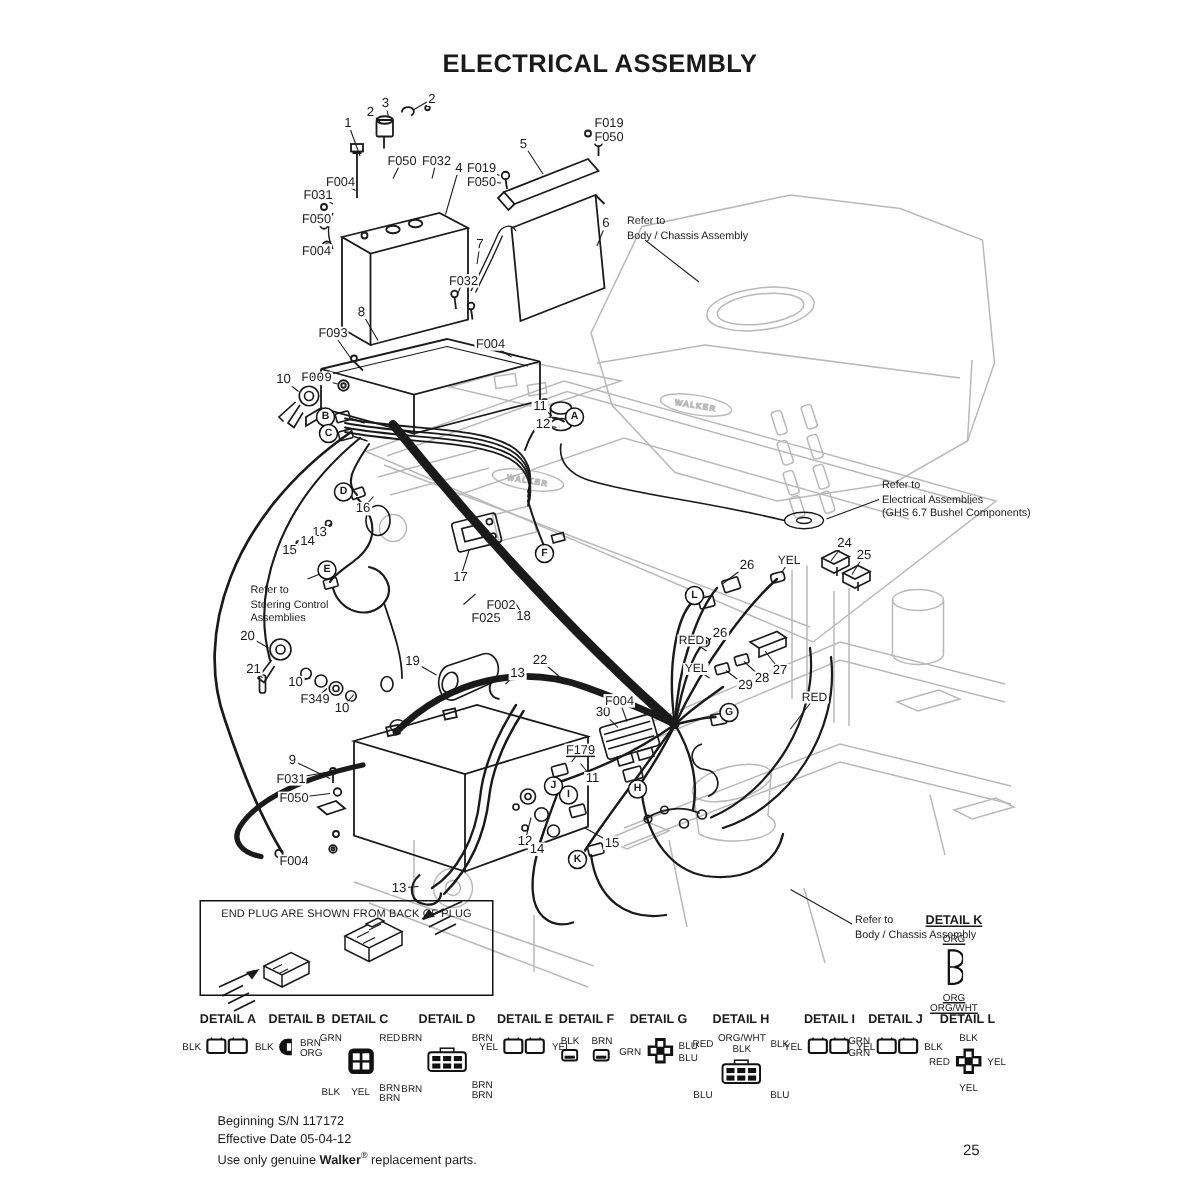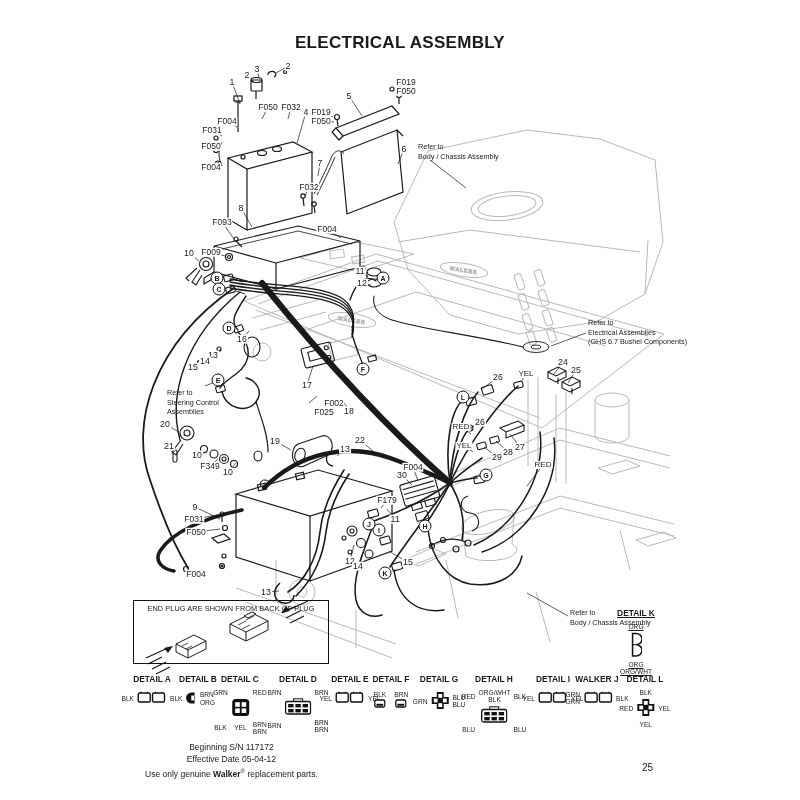--- a/index.html
+++ b/index.html
@@ -23,21 +23,21 @@
   .endbox-label{font-size:7.3px;text-align:center;margin-top:3px;letter-spacing:.1px;}
   .detail{position:absolute;transform:translateX(-50%);text-align:center;}
   .d-title{font-size:8.4px;font-weight:bold;white-space:nowrap;margin-bottom:5px;}
   .d-grid{display:grid;grid-template-columns:auto auto auto;align-items:center;
           justify-items:center;column-gap:3px;row-gap:2px;font-size:6.6px;line-height:1.1;}
   .d-grid .c{white-space:nowrap;}
   .d-grid .l{justify-self:end;text-align:right;}
   .d-grid .r{justify-self:start;text-align:left;}
   .d-two{display:flex;gap:8px;}
   .d-col{display:flex;flex-direction:column;align-items:center;gap:1px;}
-  .footer{position:absolute;left:145px;top:741px;font-size:8.5px;line-height:12px;text-align:center;}
+  .footer{position:absolute;left:145px;top:741px;font-size:8.5px;line-height:12px;}
   .footer sup{font-size:6px;}
   .pageno{position:absolute;left:642px;top:762px;font-size:10px;}
 </style>
 </head>
 <body>
 
 <h1 class="title">ELECTRICAL ASSEMBLY</h1>
 
 <svg id="art" width="800" height="800" viewBox="0 0 800 800">
 
@@ -399,28 +399,28 @@
     <div class="lbl code" style="left: 406px; top: 91px;">F050</div>
     <div class="lbl code" style="left: 321px; top: 112px;">F019</div>
     <div class="lbl code" style="left: 321px; top: 121px;">F050</div>
     <div class="lbl code" style="left: 227px; top: 121px;">F004</div>
     <div class="lbl code" style="left: 212px; top: 130px;">F031</div>
     <div class="lbl code" style="left: 211px; top: 146px;">F050</div>
     <div class="lbl code" style="left: 211px; top: 167px;">F004</div>
     <div class="lbl code" style="left: 309px; top: 187px;">F032</div>
     <div class="lbl code" style="left: 222px; top: 222px;">F093</div>
     <div class="lbl code" style="left: 327px; top: 229px;">F004</div>
-    <div class="lbl code" style="left: 211px; top: 252px;">F009</div>
+    <div class="lbl code" style="left: 211px; top: 252px; font-family: Liberation Mono, monospace;">F009</div>
     <div class="lbl code" style="left: 210px; top: 466px;">F349</div>
     <div class="lbl code" style="left: 194px; top: 519px;">F031</div>
     <div class="lbl code" style="left: 196px; top: 532px;">F050</div>
     <div class="lbl code" style="left: 196px; top: 574px;">F004</div>
     <div class="lbl code" style="left: 309px; top: 403px; margin-left: 25px;">F002</div>
     <div class="lbl code" style="left: 324px; top: 412px;">F025</div>
-    <div class="lbl code" style="left: 387px; top: 500px;">F179</div>
+    <div class="lbl code" style="left: 387px; top: 500px; text-decoration: underline;">F179</div>
     <div class="lbl code" style="left: 413px; top: 467px;">F004</div>
     <div class="lbl wire" style="left: 526px; top: 374px;">YEL</div>
     <div class="lbl wire" style="left: 461px; top: 427px;">RED</div>
     <div class="lbl wire" style="left: 464px; top: 446px;">YEL</div>
     <div class="lbl wire" style="left: 543px; top: 465px;">RED</div>
     <div class="lbl circ" style="left: 383px; top: 278px;">A</div>
     <div class="lbl circ" style="left: 217px; top: 278px;">B</div>
     <div class="lbl circ" style="left: 219px; top: 289px;">C</div>
     <div class="lbl circ" style="left: 229px; top: 328px;">D</div>
     <div class="lbl circ" style="left: 218px; top: 380px;">E</div>
@@ -703,21 +703,21 @@
           </svg></div>
         <div class="c r">
           <div>YEL</div>
         </div>
         <div class="c bl"></div>
         <div class="c b"></div>
         <div class="c br"></div>
       </div>
     </div>
     <div class="detail" style="left: 597px; top: 674px;">
-      <div class="d-title">WALKER J</div>
+      <div class="d-title">DETAIL J</div>
       <div class="d-grid">
         <div class="c tl"></div>
         <div class="c t"></div>
         <div class="c tr"></div>
         <div class="c l">
           <div>GRN</div>
           <div>GRN</div>
         </div>
         <div class="c g"><svg width="30" height="13" viewBox="0 0 30 13">
             <g fill="#fff" stroke="#111" stroke-width="1.4">

